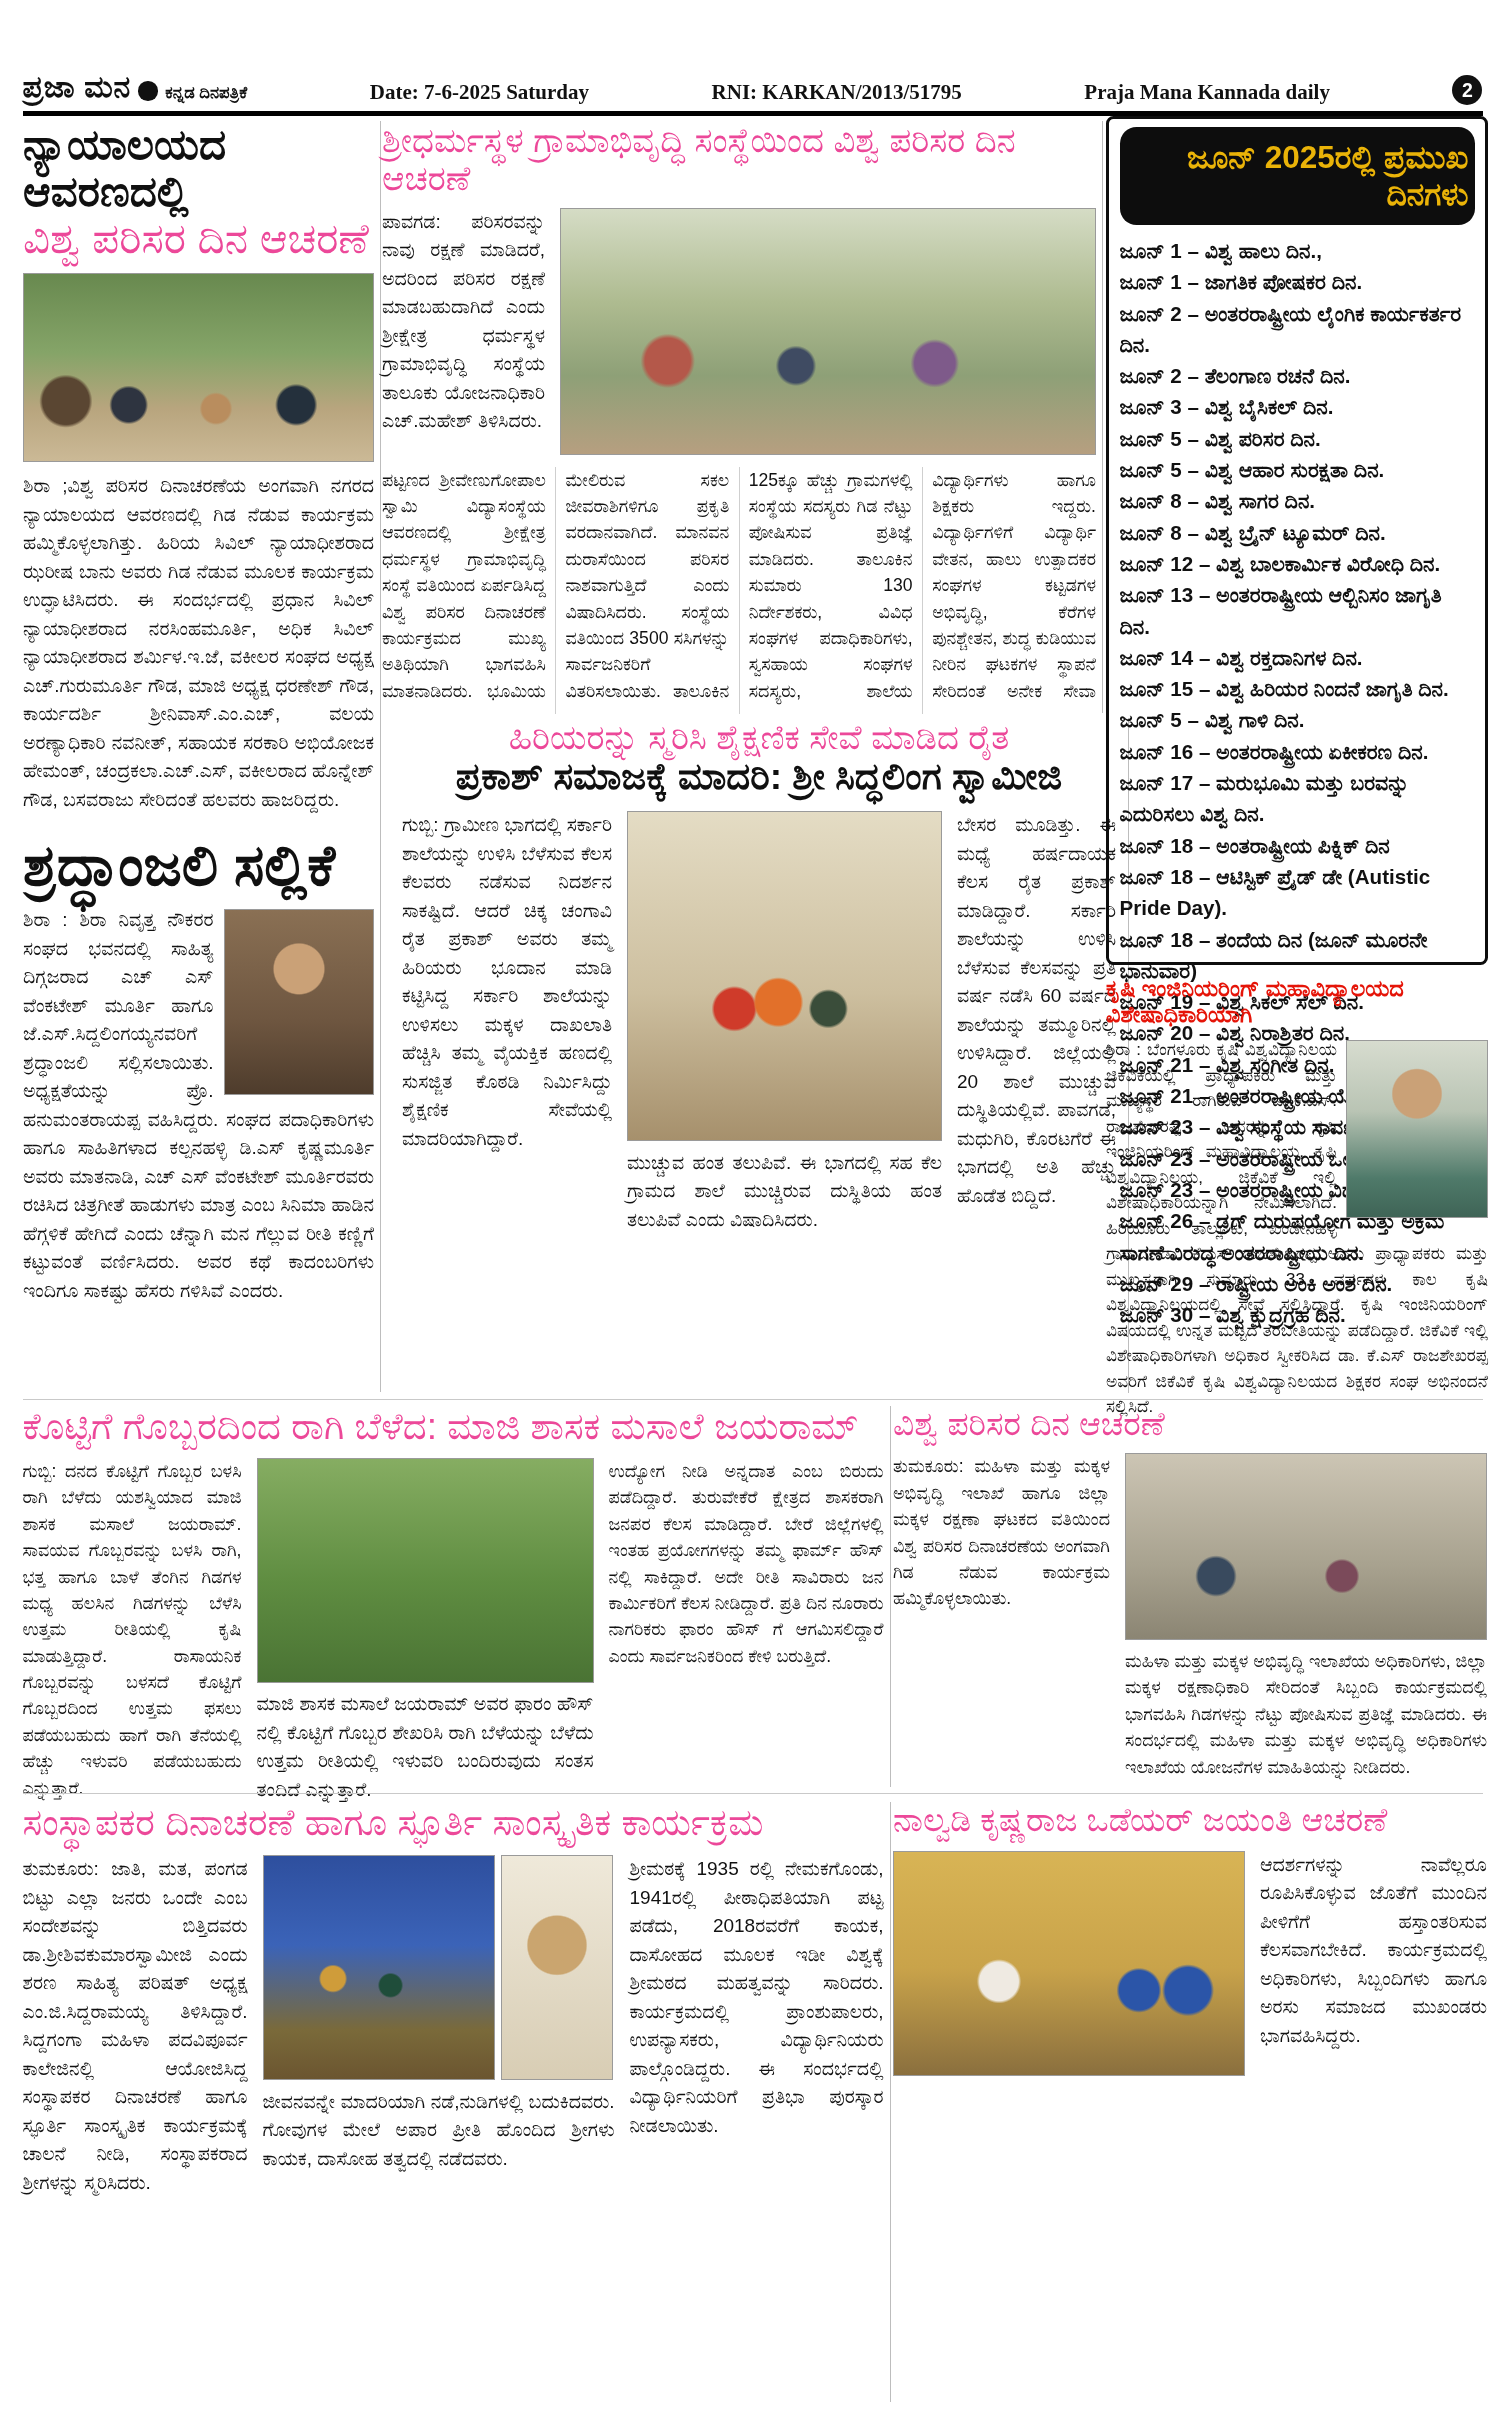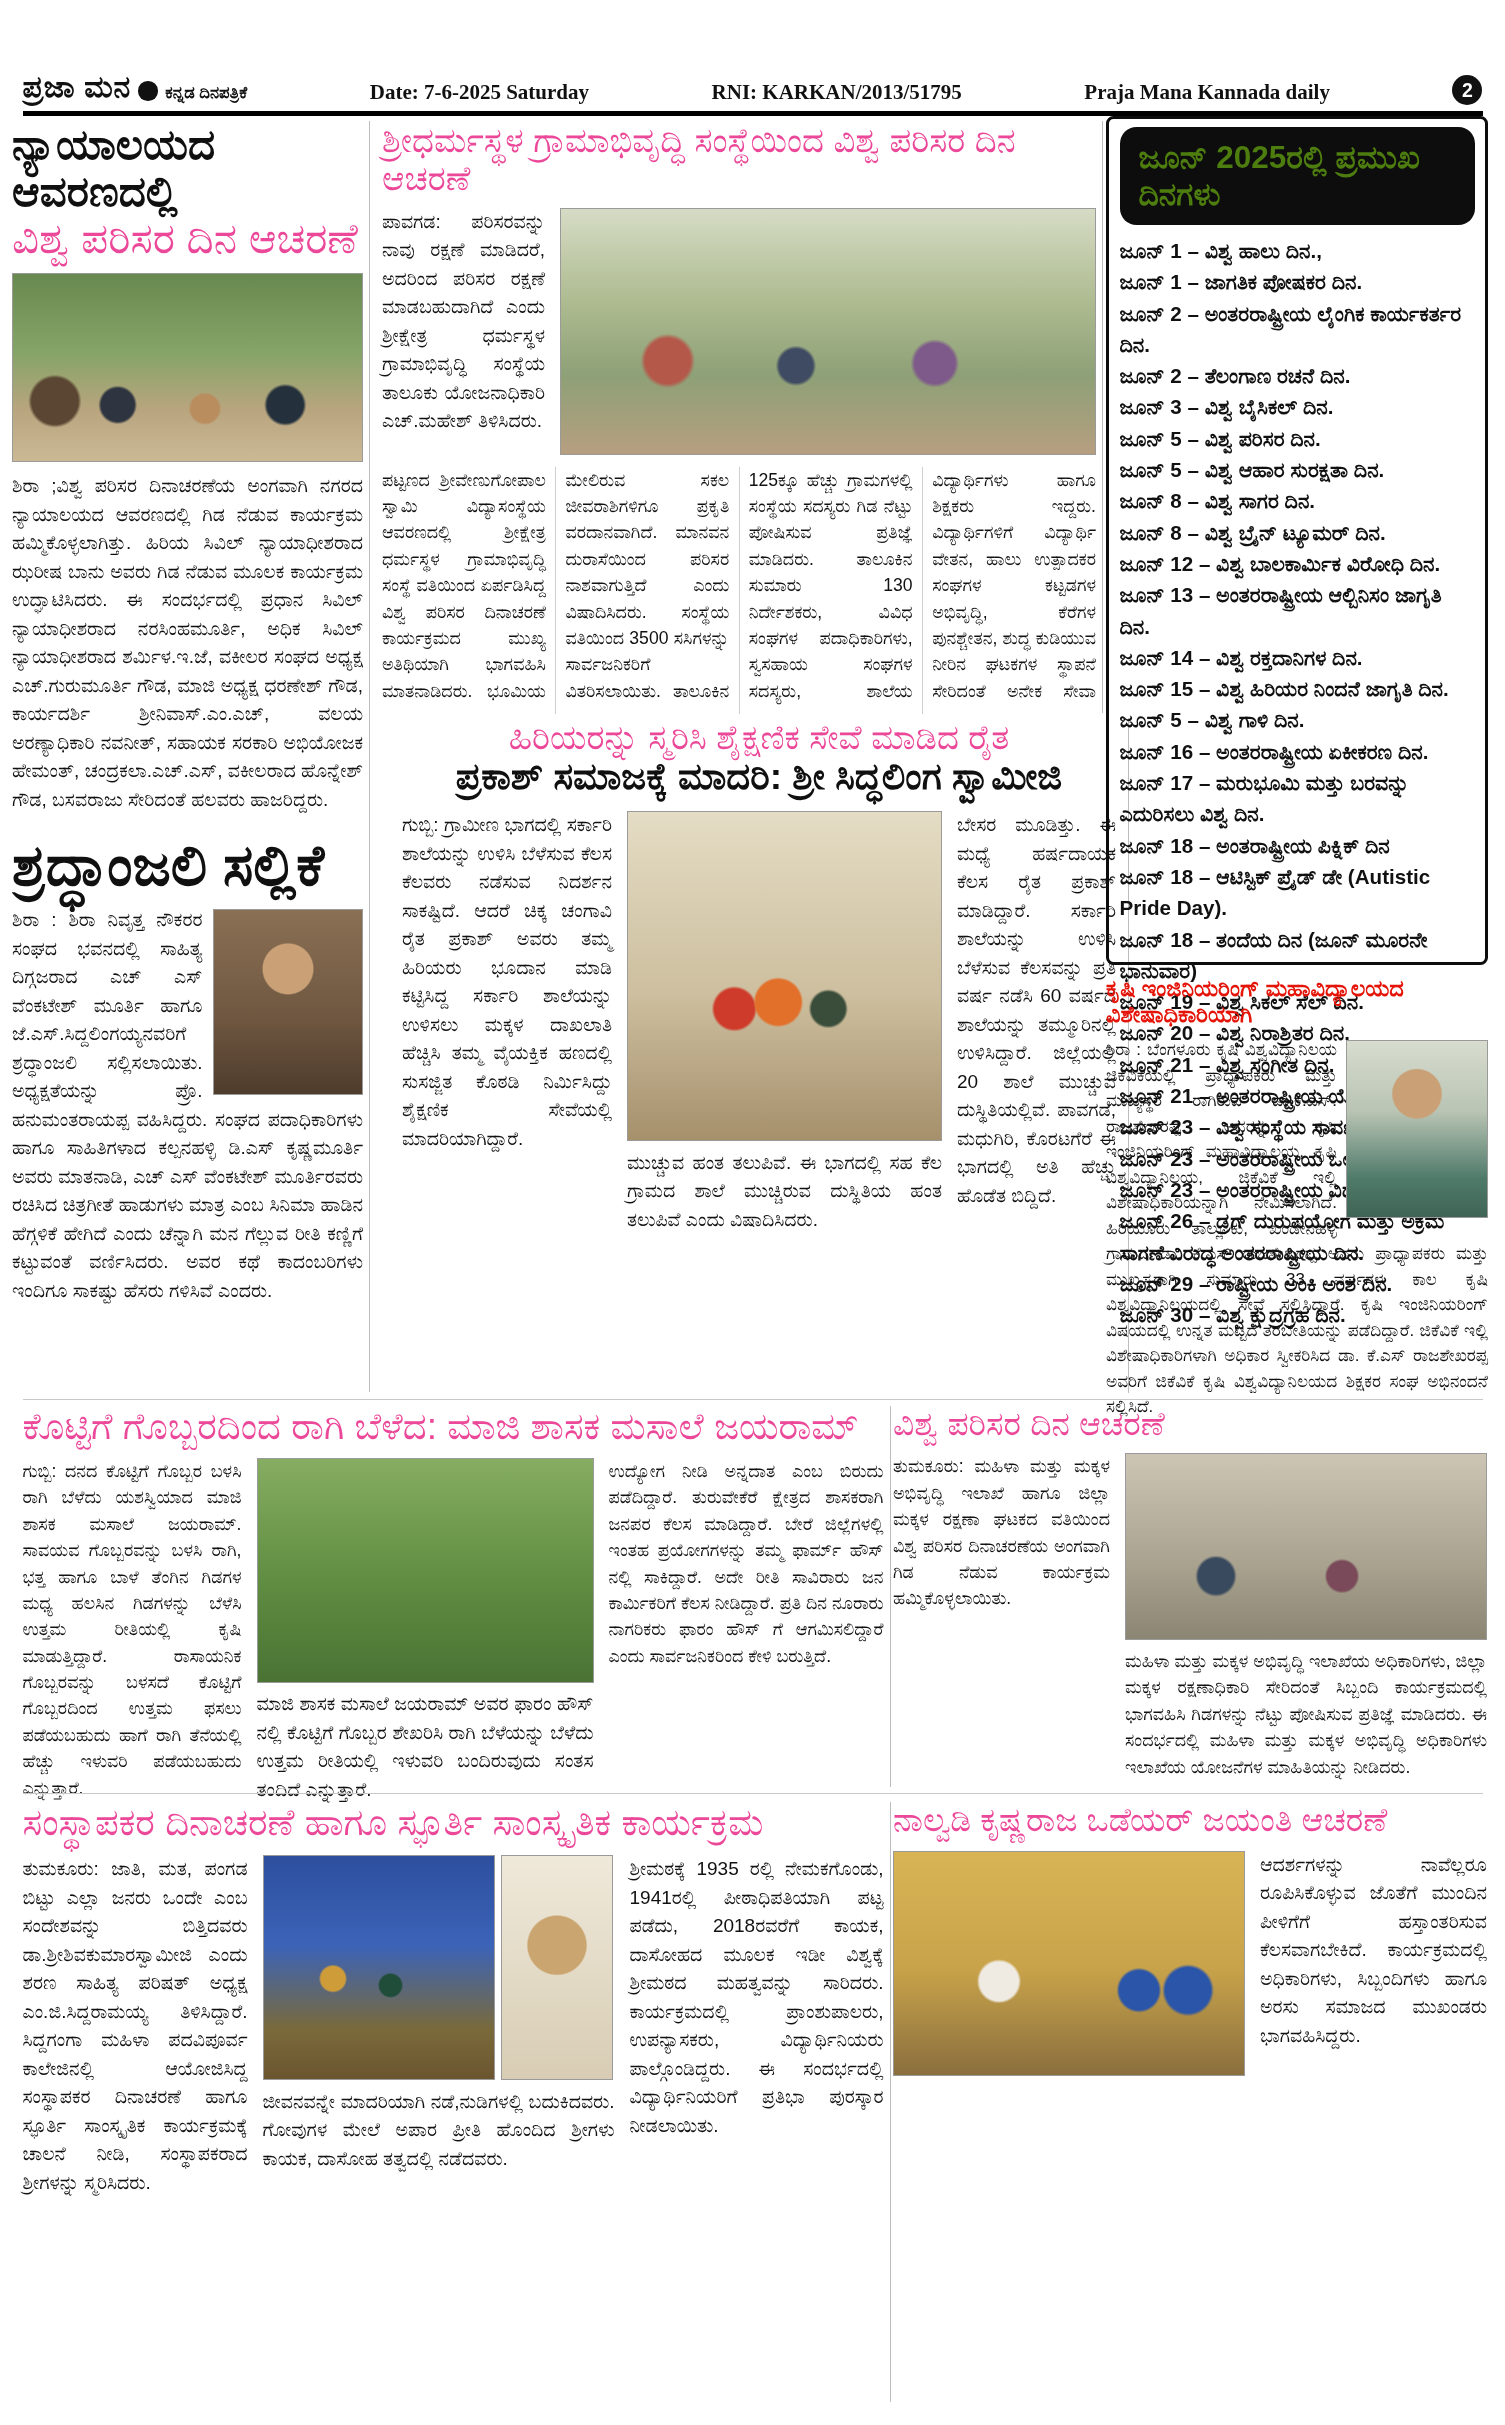--- a/index.html
+++ b/index.html
@@ -62,22 +62,22 @@
       radial-gradient(circle at 50% 40%,#caa56f 0 20%,transparent 21%),
       linear-gradient(#efe9da,#d8cdb4);}
   .ph-wadiyar{background:
       radial-gradient(circle at 70% 62%,#2b55a8 0 7%,transparent 8%),
       radial-gradient(circle at 84% 62%,#2b55a8 0 7%,transparent 8%),
       radial-gradient(circle at 30% 58%,#efeae2 0 7%,transparent 8%),
       linear-gradient(#d8b455 0%,#c9a34a 52%,#8a6f3e 100%);}
   
   .june{position:absolute;left:1106px;top:116px;width:382px;height:849px;
         border:3px solid #0d0d0d;border-radius:7.5px;box-sizing:border-box;padding:7.5px 10.5px;}
-  .june-title{background:#0d0d0d;color:#4d7c0f;border-radius:16.5px;text-align:left;
-              font-size:31.5px;font-weight:bold;padding:12px 19px;margin-bottom:10.5px;}
+  .june-title{background:#0d0d0d;color:#eab308;border-radius:16.5px;text-align:right;
+              font-size:31.5px;font-weight:bold;padding:12px 6px;margin-bottom:10.5px;}
   .jd{font-size:20.6px;font-weight:600;line-height:1.52;text-align:left;}
   
   .a1-h{font-size:42px;}
   .a2-h{font-size:34px;}
   .a5-h1{font-size:34px;text-align:center;}
   .a5-h2{font-size:37px;text-align:center;}
   .shk{font-size:20px;}
   .sh-h{font-size:57px;}
   .a6-k{font-size:22.5px;}
   .a6-h{font-size:39px;}
@@ -96,21 +96,21 @@
       <span class="logo-emblem"></span>
       <span class="logo-sub">ಕನ್ನಡ ದಿನಪತ್ರಿಕೆ</span>
     </div>
     <div class="mast-item">Date: 7-6-2025 Saturday</div>
     <div class="mast-item">RNI: KARKAN/2013/51795</div>
     <div class="mast-item">Praja Mana Kannada daily</div>
     <div class="page-badge">2</div>
   </div>
   <div class="mast-rule"></div>
 
-  <div class="art vline-r" style="left:12px;top:121px;width:351px;height:1271px;padding-right:6px;">
+  <div class="art vline-r" style="left:23px;top:121px;width:351px;height:1271px;padding-right:6px;">
     <div class="h-black a1-h">ನ್ಯಾಯಾಲಯದ ಆವರಣದಲ್ಲಿ</div>
     <div class="h-red a1-h">ವಿಶ್ವ ಪರಿಸರ ದಿನ ಆಚರಣೆ</div>
     <div class="photo ph-court" style="height:189px;margin:10.5px 0;"></div>
     <div class="body">ಶಿರಾ ;ವಿಶ್ವ ಪರಿಸರ ದಿನಾಚರಣೆಯ ಅಂಗವಾಗಿ ನಗರದ ನ್ಯಾಯಾಲಯದ ಆವರಣದಲ್ಲಿ ಗಿಡ ನೆಡುವ ಕಾರ್ಯಕ್ರಮ ಹಮ್ಮಿಕೊಳ್ಳಲಾಗಿತ್ತು. ಹಿರಿಯ ಸಿವಿಲ್ ನ್ಯಾಯಾಧೀಶರಾದ ಝರೀಷ ಬಾನು ಅವರು ಗಿಡ ನೆಡುವ ಮೂಲಕ ಕಾರ್ಯಕ್ರಮ ಉದ್ಘಾಟಿಸಿದರು. ಈ ಸಂದರ್ಭದಲ್ಲಿ ಪ್ರಧಾನ ಸಿವಿಲ್ ನ್ಯಾಯಾಧೀಶರಾದ ನರಸಿಂಹಮೂರ್ತಿ, ಅಧಿಕ ಸಿವಿಲ್ ನ್ಯಾಯಾಧೀಶರಾದ ಶರ್ಮಿಳ.ಇ.ಜೆ, ವಕೀಲರ ಸಂಘದ ಅಧ್ಯಕ್ಷ ಎಚ್.ಗುರುಮೂರ್ತಿ ಗೌಡ, ಮಾಜಿ ಅಧ್ಯಕ್ಷ ಧರಣೇಶ್ ಗೌಡ, ಕಾರ್ಯದರ್ಶಿ ಶ್ರೀನಿವಾಸ್.ಎಂ.ಎಚ್, ವಲಯ ಅರಣ್ಯಾಧಿಕಾರಿ ನವನೀತ್, ಸಹಾಯಕ ಸರಕಾರಿ ಅಭಿಯೋಜಕ ಹೇಮಂತ್, ಚಂದ್ರಕಲಾ.ಎಚ್.ಎಸ್, ವಕೀಲರಾದ ಹೊನ್ನೇಶ್ ಗೌಡ, ಬಸವರಾಜು ಸೇರಿದಂತೆ ಹಲವರು ಹಾಜರಿದ್ದರು.</div>
 
     <div style="margin-top:19.5px;">
       <div class="h-black sh-h">ಶ್ರದ್ಧಾಂಜಲಿ ಸಲ್ಲಿಕೆ</div>
       <div style="margin-top:9px;">
         <div class="photo ph-portrait1" style="float:right;width:150px;height:186px;margin:3px 0 6px 10.5px;"></div>
         <div class="body">ಶಿರಾ : ಶಿರಾ ನಿವೃತ್ತ ನೌಕರರ ಸಂಘದ ಭವನದಲ್ಲಿ ಸಾಹಿತ್ಯ ದಿಗ್ಗಜರಾದ ಎಚ್ ಎಸ್ ವೆಂಕಟೇಶ್ ಮೂರ್ತಿ ಹಾಗೂ ಜೆ.ಎಸ್.ಸಿದ್ದಲಿಂಗಯ್ಯನವರಿಗೆ ಶ್ರದ್ಧಾಂಜಲಿ ಸಲ್ಲಿಸಲಾಯಿತು. ಅಧ್ಯಕ್ಷತೆಯನ್ನು ಪ್ರೊ. ಹನುಮಂತರಾಯಪ್ಪ ವಹಿಸಿದ್ದರು. ಸಂಘದ ಪದಾಧಿಕಾರಿಗಳು ಹಾಗೂ ಸಾಹಿತಿಗಳಾದ ಕಲ್ಪನಹಳ್ಳಿ ಡಿ.ಎಸ್ ಕೃಷ್ಣಮೂರ್ತಿ ಅವರು ಮಾತನಾಡಿ, ಎಚ್ ಎಸ್ ವೆಂಕಟೇಶ್ ಮೂರ್ತಿರವರು ರಚಿಸಿದ ಚಿತ್ರಗೀತೆ ಹಾಡುಗಳು ಮಾತ್ರ ಎಂಬ ಸಿನಿಮಾ ಹಾಡಿನ ಹೆಗ್ಗಳಿಕೆ ಹೇಗಿದೆ ಎಂದು ಚೆನ್ನಾಗಿ ಮನ ಗೆಲ್ಲುವ ರೀತಿ ಕಣ್ಣಿಗೆ ಕಟ್ಟುವಂತೆ ವರ್ಣಿಸಿದರು. ಅವರ ಕಥೆ ಕಾದಂಬರಿಗಳು ಇಂದಿಗೂ ಸಾಕಷ್ಟು ಹೆಸರು ಗಳಿಸಿವೆ ಎಂದರು.</div>

